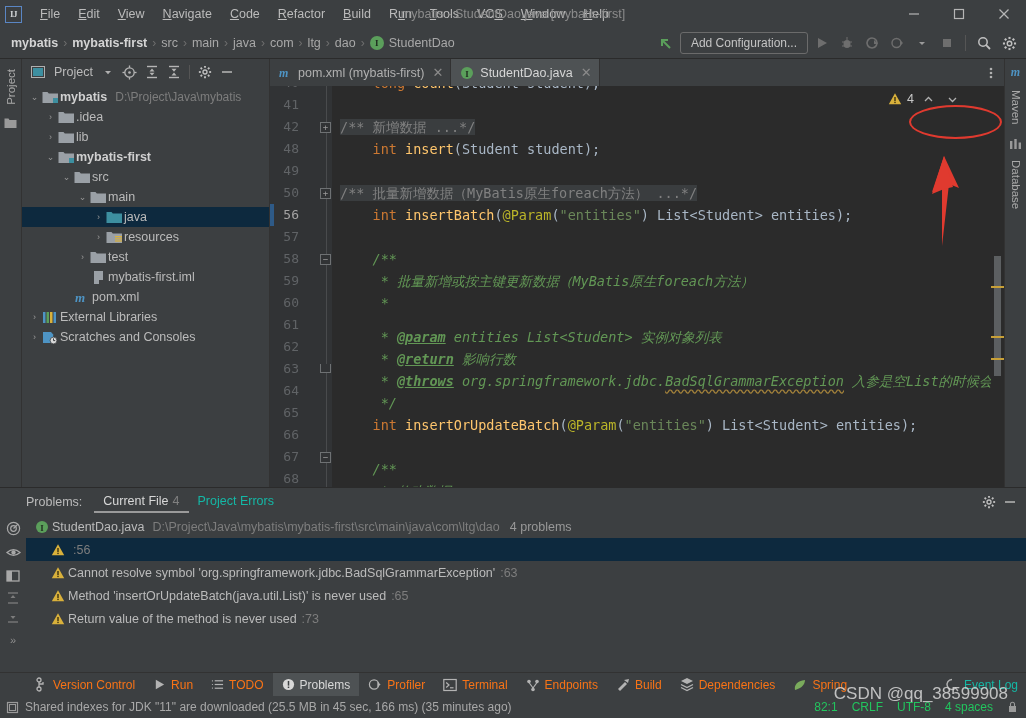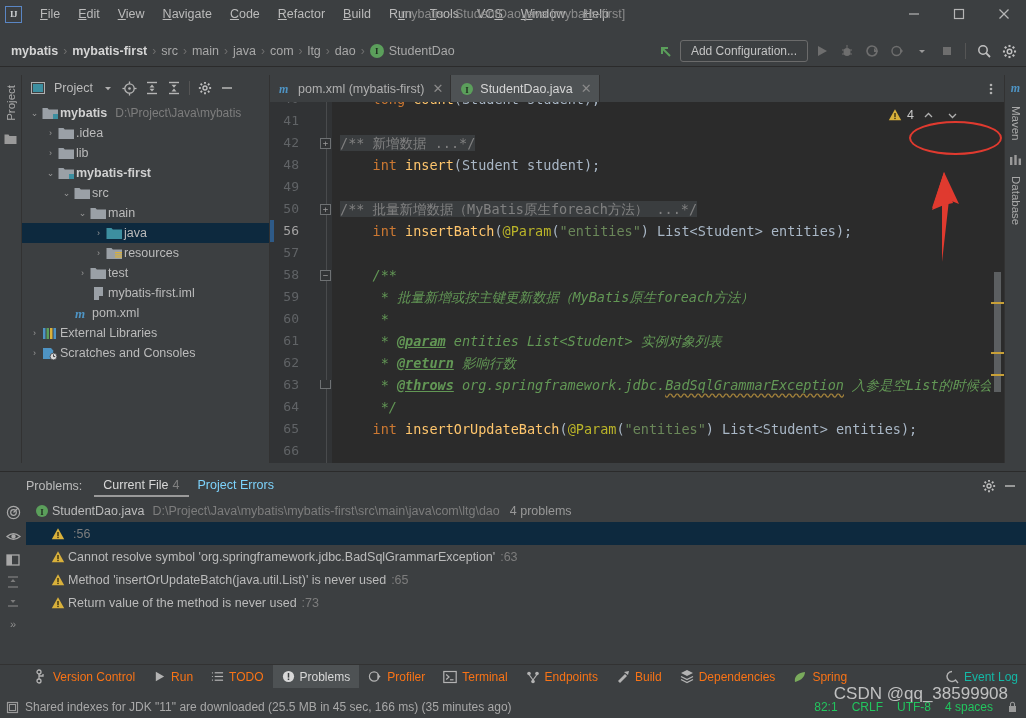--- a/index.html
+++ b/index.html
@@ -3,21 +3,21 @@
 <meta charset="utf-8">
 <style>
   * { box-sizing: border-box; margin: 0; padding: 0; }
   html, body {
     width: 1026px; height: 718px;
     background: #3c3f41;
     font-family: "Liberation Sans", sans-serif;
     overflow: hidden;
     -webkit-font-smoothing: antialiased;
   }
-  .app { position: relative; width: 1026px; height: 718px; display: flex; flex-direction: column; gap: 8px; }
+  .app { position: relative; width: 1026px; height: 718px; display: flex; flex-direction: column; }
 
   
   .menubar {
     height: 28px; background: #3c3f41; display: flex; align-items: center;
     padding-left: 5px; position: relative; flex: 0 0 28px;
   }
   .ij-logo {
     width: 17px; height: 17px; border: 1px solid #5a86c4; margin-right: 9px;
     display: flex; align-items: center; justify-content: center;
     color: #cfd2d4; font-size: 9px; font-weight: bold; letter-spacing: -0.5px;
@@ -190,21 +190,21 @@
   .problems {
     height: 185px; flex: 0 0 185px; background: #3c3f41; display: flex; flex-direction: column;
     border-top: 1px solid #2b2b2b;
   }
   .pr-header {
     height: 27px; flex: 0 0 27px; display: flex; align-items: center; padding-left: 26px; gap: 0;
     position: relative;
   }
   .pr-label { font-size: 12.5px; color: #bbbbbb; margin-right: 12px; }
   .pr-tab {
-    font-size: 12.5px; color: #7dd3fc; padding: 4px 9px 5px; position: relative;
+    font-size: 12.5px; color: #14b8a6; padding: 4px 9px 5px; position: relative;
   }
   .pr-tab.active { color: #d8d8d8; box-shadow: inset 0 -2px 0 0 #9a9a9a; }
   .pr-tab .cnt { color: #808080; margin-left: 4px; }
   .pr-hdr-right { margin-left: auto; display: flex; align-items: center; gap: 7px; padding-right: 9px; }
 
   .pr-body { flex: 1 1 auto; display: flex; min-height: 0; }
   .pr-iconbar {
     width: 26px; flex: 0 0 26px; display: flex; flex-direction: column; align-items: center;
     padding-top: 6px; gap: 9px;
   }
@@ -654,21 +654,21 @@
             <div class="cl" style="margin-top: 0px;">&nbsp;</div>
             <div class="cl" style="margin-top: 0px;"><span class="folded-hl"><span class="cmt-block">/** 新增数据 ...*/</span></span></div>
             <div class="cl" style="margin-top: 0px;">    <span class="kw">int</span> <span class="mth">insert</span>(<span class="typ">Student</span> <span class="typ">student</span>);</div>
             <div class="cl" style="margin-top: 0px;">&nbsp;</div>
             <div class="cl" style="margin-top: 0px;"><span class="folded-hl"><span class="cmt-block">/** 批量新增数据（MyBatis原生foreach方法） ...*/</span></span></div>
             <div class="cl" style="margin-top: 0px;">    <span class="kw">int</span> <span class="mth">insertBatch</span>(<span class="anno">@Param</span>(<span class="str">"entities"</span>) <span class="typ">List</span>&lt;<span class="typ">Student</span>&gt; <span class="typ">entities</span>);</div>
             <div class="cl" style="margin-top: 0px;">&nbsp;</div>
             <div class="cl" style="margin-top: 0px;"><span class="cmt">    /**</span></div>
             <div class="cl" style="margin-top: 0px;"><span class="cmt">     * </span><span class="jd-txt">批量新增或按主键更新数据（MyBatis原生foreach方法）</span></div>
             <div class="cl" style="margin-top: 0px;"><span class="cmt">     *</span><span class="jd-txt"></span></div>
-            <div class="cl" style="margin-top: 0px;"><span class="cmt">     * </span><span class="jd-tag">@param</span><span class="jd-txt"> entities List&lt;Student&gt; 实例对象列表</span></div>
+            <div class="cl" style="margin-top: 12px;"><span class="cmt">     * </span><span class="jd-tag">@param</span><span class="jd-txt"> entities List&lt;Student&gt; 实例对象列表</span></div>
             <div class="cl" style="margin-top: 0px;"><span class="cmt">     * </span><span class="jd-tag">@return</span><span class="jd-txt"> 影响行数</span></div>
             <div class="cl" style="margin-top: 0px;"><span class="cmt">     * </span><span class="jd-tag">@throws</span><span class="jd-txt"> org.springframework.jdbc.</span><span class="jd-txt err-squiggle">BadSqlGrammarException</span><span class="jd-txt"> 入参是空List的时候会抛SQL异</span></div>
             <div class="cl" style="margin-top: 0px;"><span class="cmt">     */</span></div>
             <div class="cl" style="margin-top: 0px;">    <span class="kw">int</span> <span class="mth">insertOrUpdateBatch</span>(<span class="anno">@Param</span>(<span class="str">"entities"</span>) <span class="typ">List</span>&lt;<span class="typ">Student</span>&gt; <span class="typ">entities</span>);</div>
             <div class="cl" style="margin-top: 0px;">&nbsp;</div>
             <div class="cl" style="margin-top: 0px;"><span class="cmt">    /**</span></div>
             <div class="cl" style="margin-top: 0px;"><span class="cmt">     * </span><span class="jd-txt">修改数据</span></div>
           </div>
 
         <div class="warn-chip">

